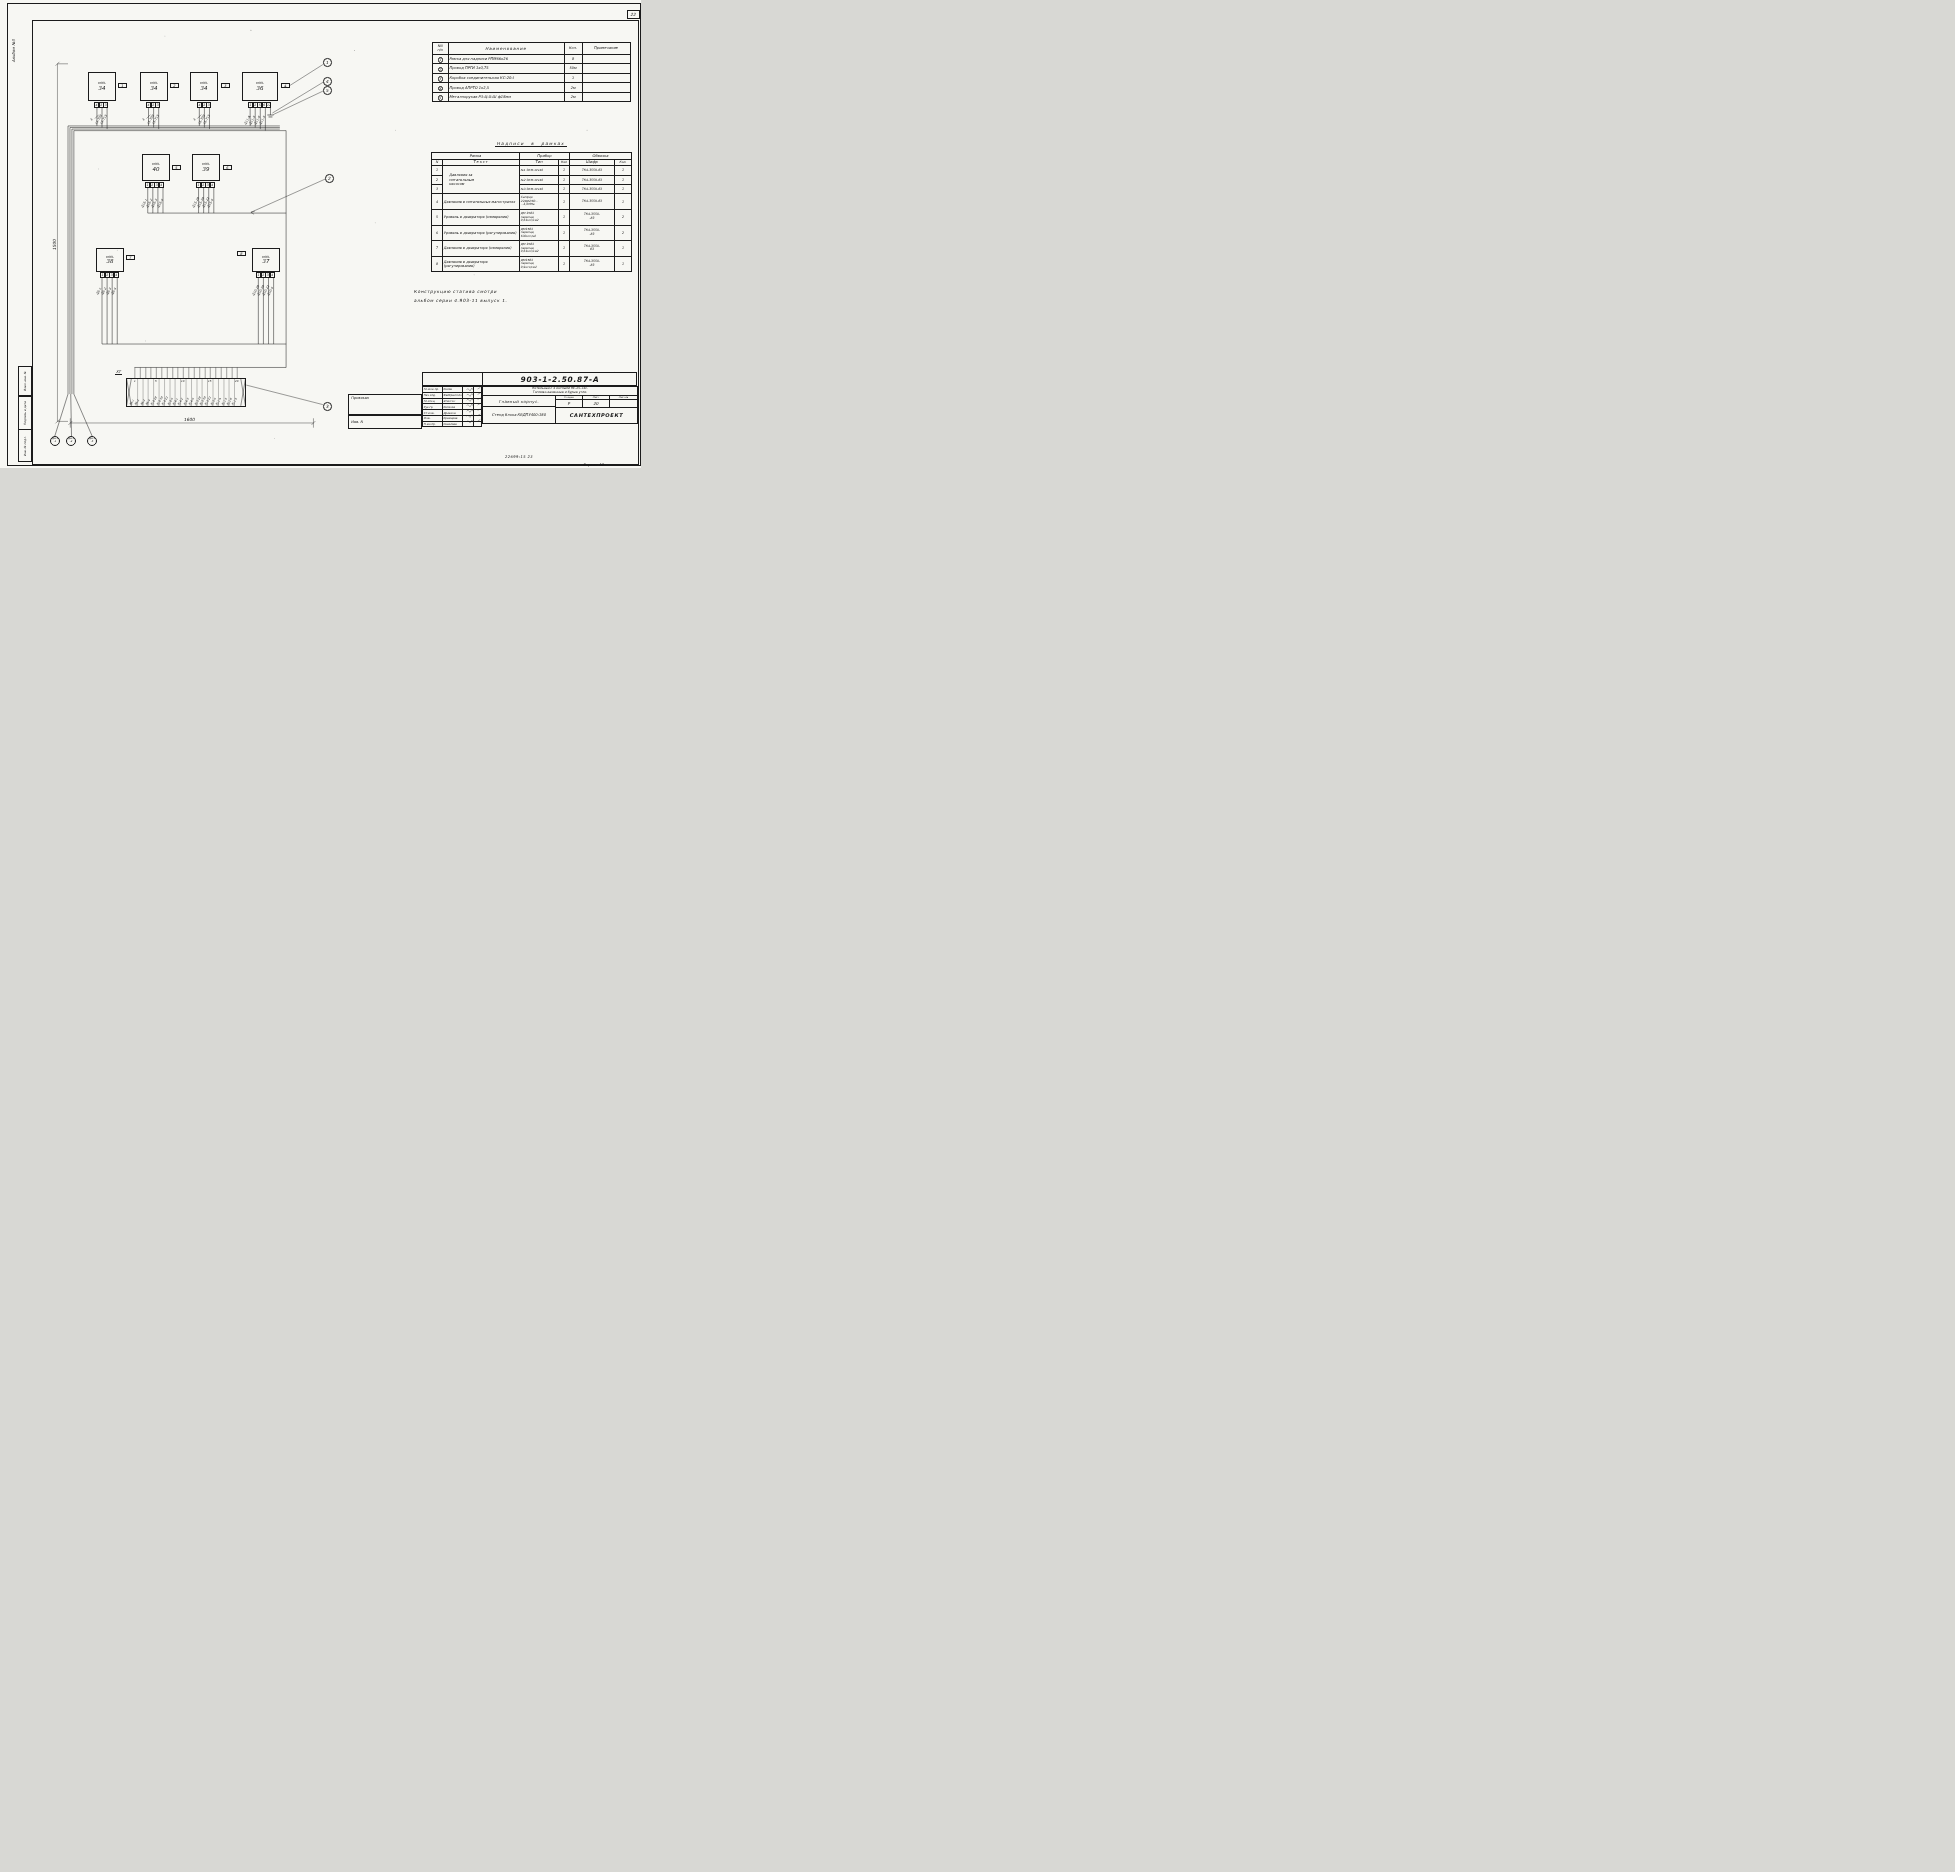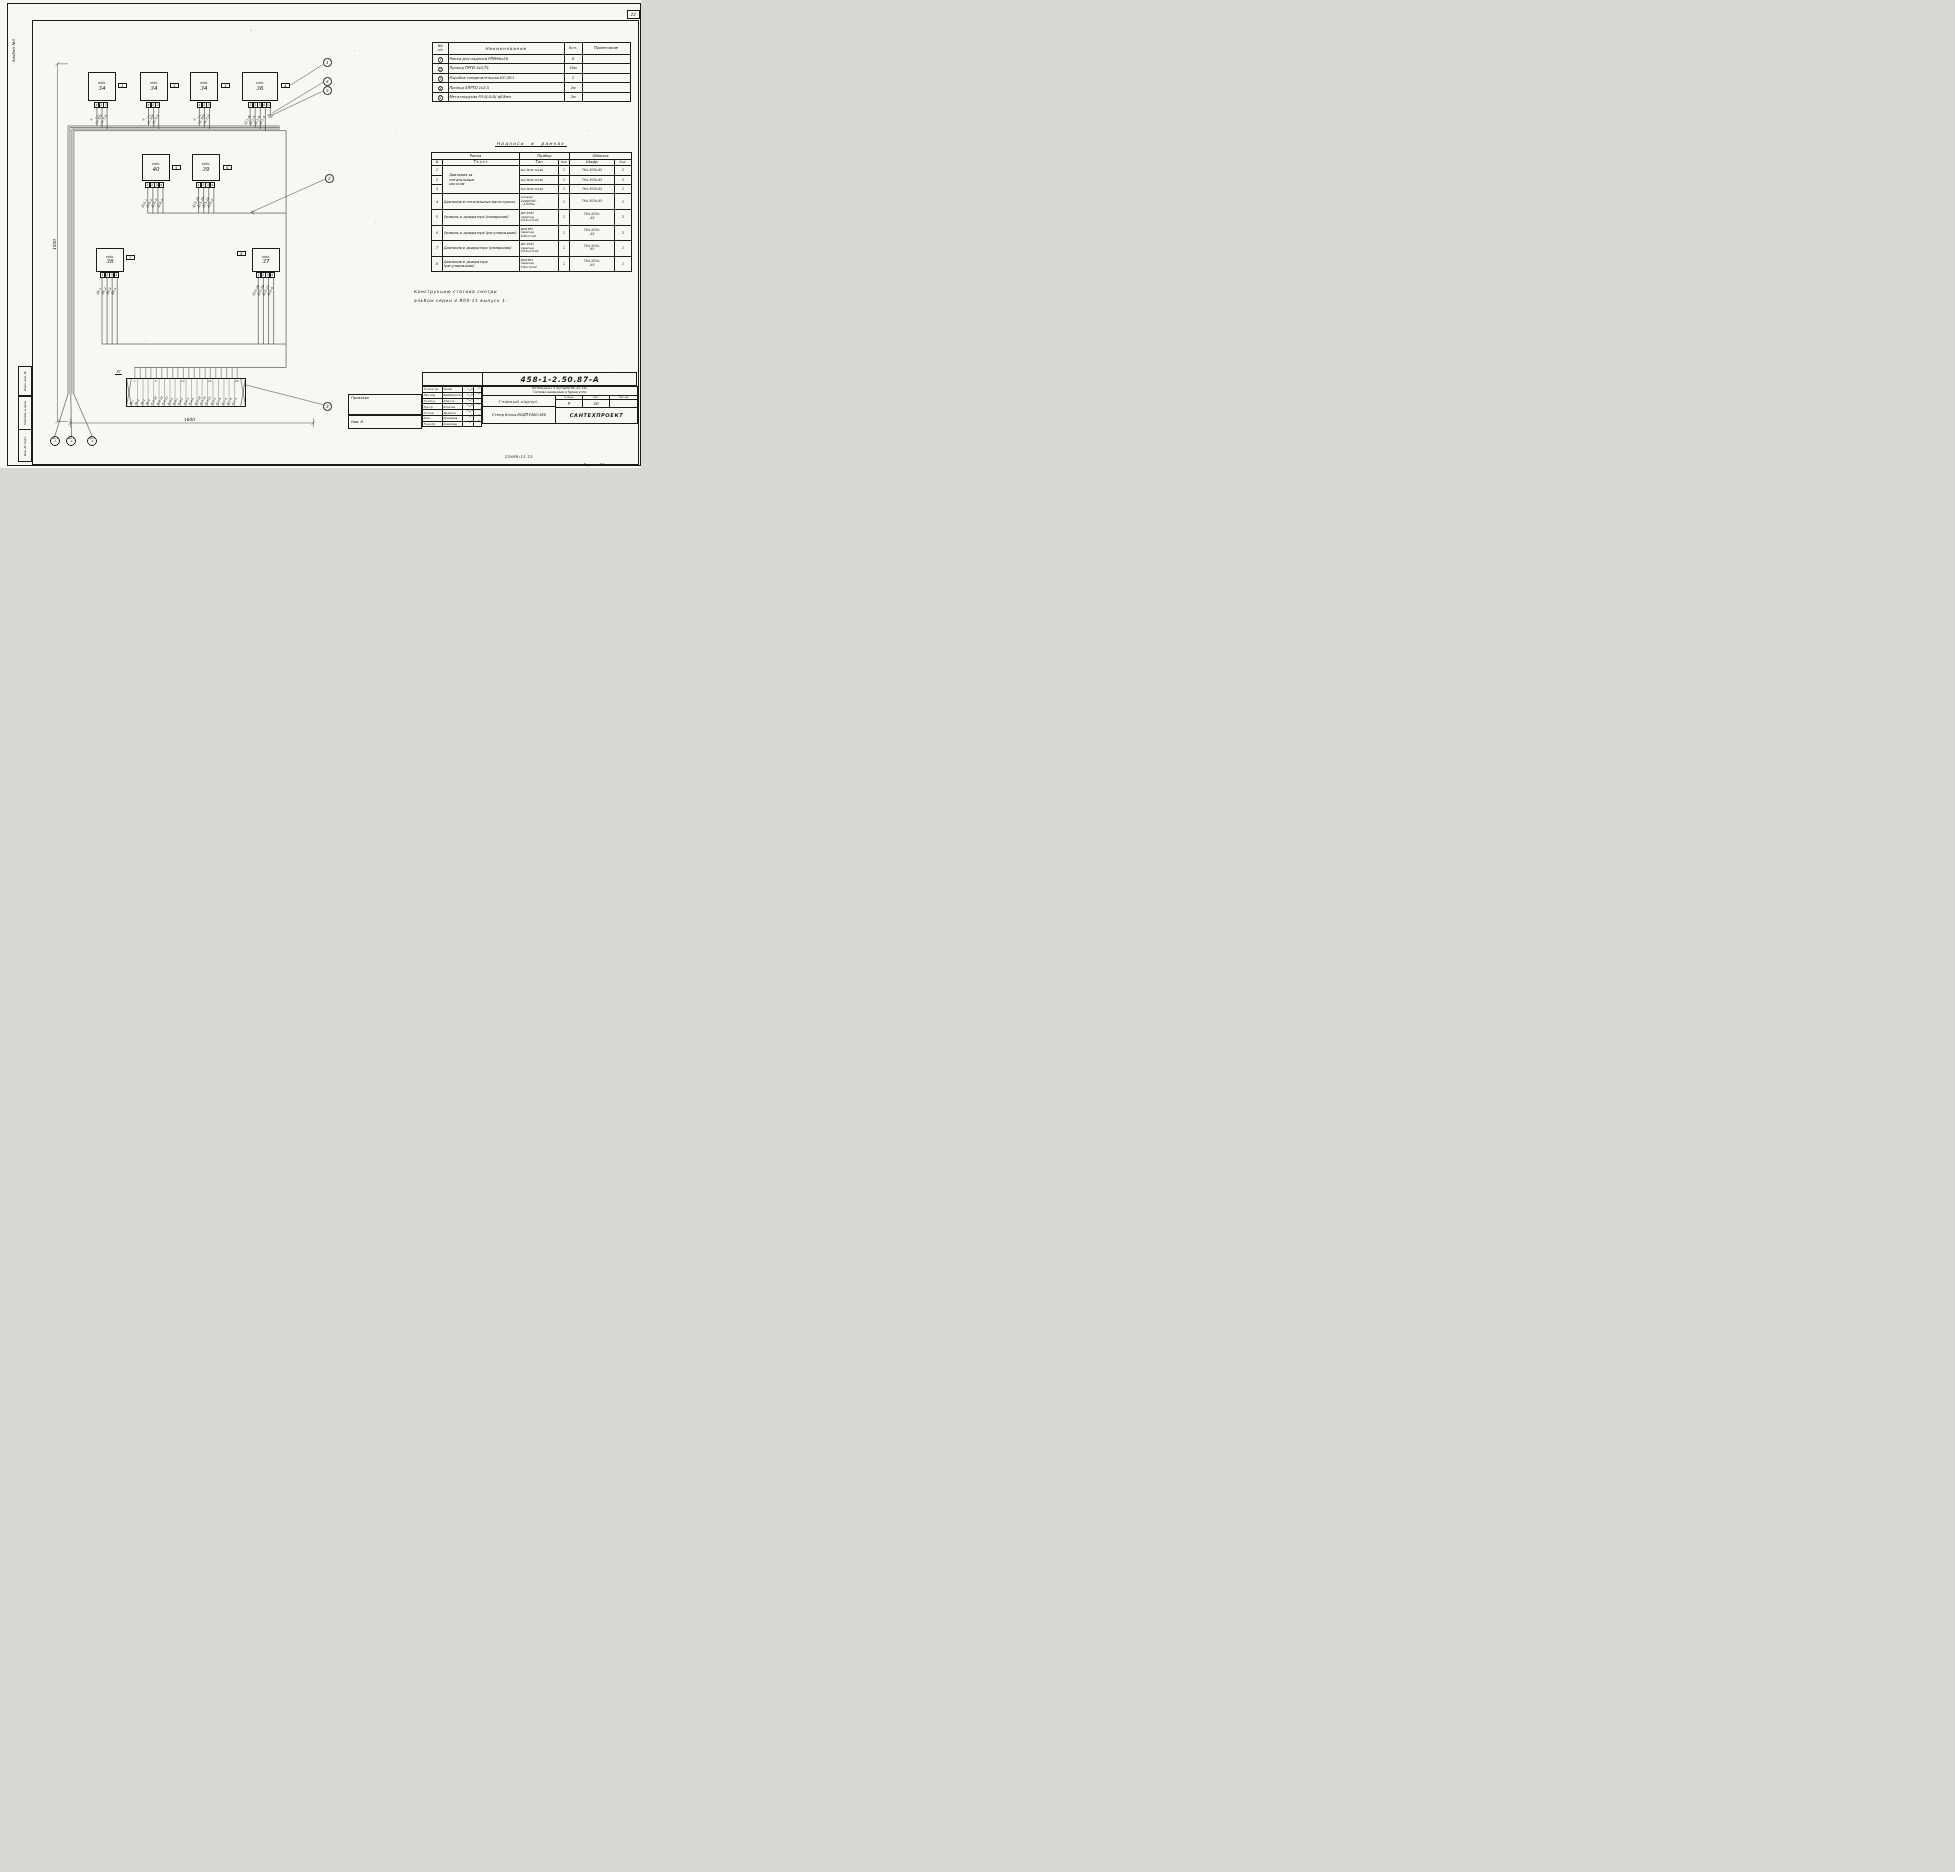--- a/index.html
+++ b/index.html
@@ -454,21 +454,21 @@
       <td style="font-size:3.3px;text-align:center;">1</td>
     </tr>
   </tbody>
     </table>
 
   <div class="abs" style="left:414px;top:289px;font-size:4.3px;letter-spacing:0.6px;">Конструкцию статива смотри</div>
   <div class="abs" style="left:414px;top:298px;font-size:4.3px;letter-spacing:0.6px;">альбом серии 4.903-11 выпуск 1.</div>
 
   <div class="tb cellflex" style="left:422px;top:372px;width:215px;height:14px;">
     <div class="abs" style="left:59px;top:0;width:0;height:14px;border-left:0.6px solid #1b1b1b;"></div>
-    <span style="position:absolute;left:59px;width:156px;text-align:center;font-size:7.4px;font-weight:bold;letter-spacing:0.8px;top:2.3px;">458-1-2.50.87-А</span>
+    <span style="position:absolute;left:59px;width:156px;text-align:center;font-size:7.4px;font-weight:bold;letter-spacing:0.8px;top:2.3px;">903-1-2.50.87-А</span>
   </div>
 
   <table class="gtable abs" style="left:422px;top:386px;width:59px;height:38px;">
     <colgroup>
         <col style="width:19.6px;">
         <col style="width:20.3px;">
         <col style="width:11px;">
         <col style="width:8.6px;">
       </colgroup>
     <tbody>

